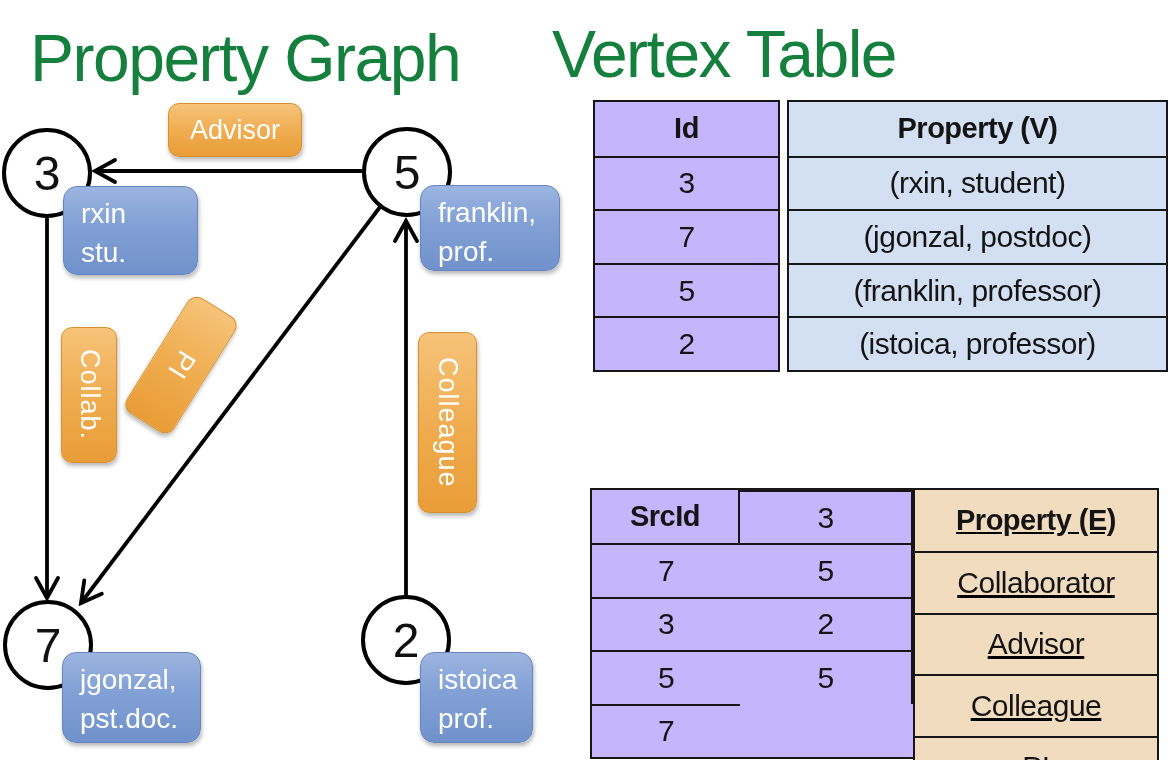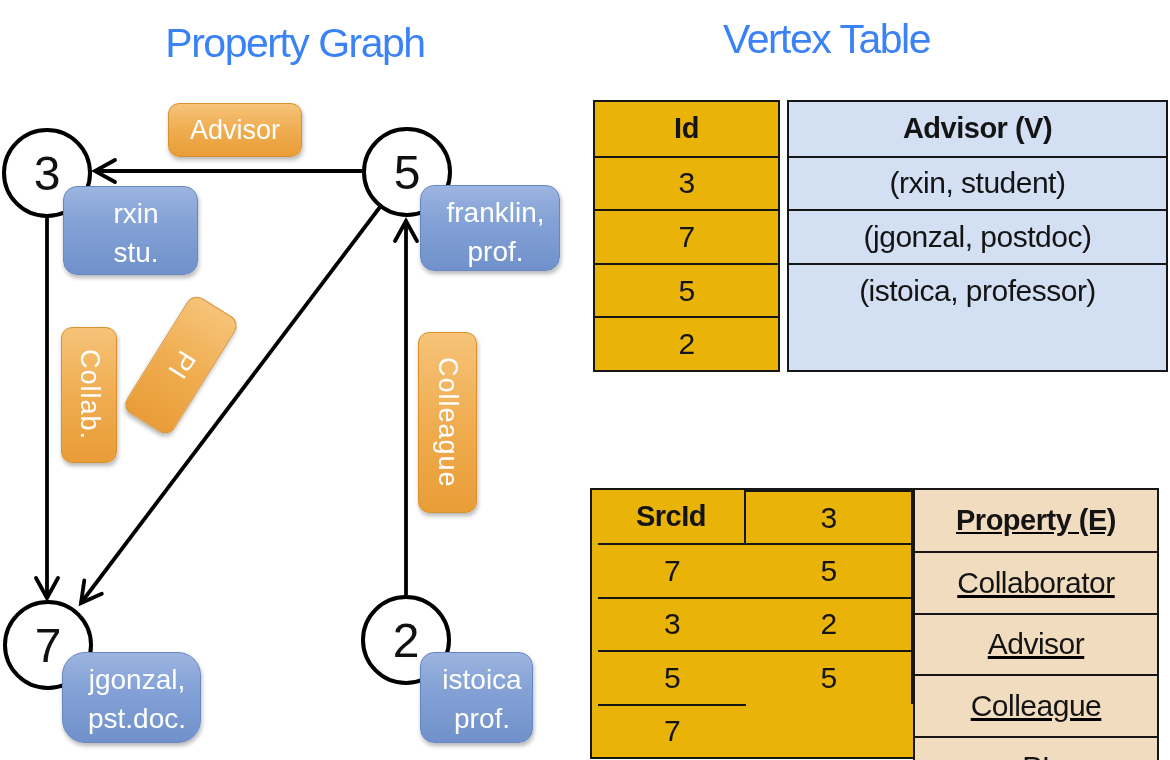--- a/index.html
+++ b/index.html
@@ -1,63 +1,63 @@
 <!DOCTYPE html>
 <html><head>
 <meta charset="utf-8">
 <style>
   * { margin:0; padding:0; box-sizing:border-box; }
   html,body { width:1170px; height:760px; background:#ffffff; overflow:hidden;
               font-family:"Liberation Sans","DejaVu Sans",sans-serif; }
   #canvas { position:relative; width:1170px; height:760px; background:#fff; }
 
-  .title { position:absolute; text-align:center; color:#3b82f6;
-           font-size:41px; font-weight:400; letter-spacing:-1.5px; white-space:nowrap; }
+  .title { position:absolute; color:#15803d;
+           font-size:66px; font-weight:400; letter-spacing:-1.5px; white-space:nowrap; }
 
   
   .node { position:absolute; width:90px; height:90px; border:4px solid #000;
           border-radius:50%; background:#fff; display:flex; align-items:center;
           justify-content:center; font-size:48px; color:#111; z-index:2; }
 
   
   .vbox { position:absolute; z-index:3; border-radius:14px; color:#fff;
           font-size:28px; line-height:1.38; padding:8px 6px 6px 17px;
           background:linear-gradient(180deg,#9cb5e0 0%,#84a2d6 40%,#7091cb 100%);
-          border:1px solid #6787c2; box-shadow:1px 3px 4px rgba(0,0,0,0.28);text-align:center; }
+          border:1px solid #6787c2; box-shadow:1px 3px 4px rgba(0,0,0,0.28); }
 
   
   .ebox { position:absolute; z-index:3; border-radius:11px; color:#fff;
           display:flex; align-items:center; justify-content:center; font-size:27px;
           background:linear-gradient(180deg,#f6c379 0%,#efab4d 55%,#e99d38 100%);
           border:1px solid #d8912e; box-shadow:1px 3px 4px rgba(0,0,0,0.28); }
   .ebox .vtext { writing-mode:vertical-rl; letter-spacing:1px; }
 
   
   .tcol { position:absolute; border:2.5px solid #161616; display:grid;
           grid-template-rows:repeat(5,1fr); z-index:2; }
-  .tcol.two { grid-template-columns:148px 1fr;padding-left:6px; }
+  .tcol.two { grid-template-columns:148px 1fr; }
   .cell { display:flex; align-items:center; justify-content:center;
           font-size:30px; color:#141414; letter-spacing:-0.5px; border-top:2px solid #161616; }
   .cell.first { border-top:none; }
   .cell.header { font-weight:700; font-size:29px; }
   .cell.divr { border-right:2px solid #161616; }
 
-  .white-bg { background:#eab308;text-align:right; }
+  .white-bg { background:#c4b5fd;text-align:right; }
   .blue-bg  { background:#d3dff2; }
   .tan-bg   { background:#f2dcc0; }
 
   svg.edges { position:absolute; left:0; top:0; z-index:1; }
 </style>
 </head>
 <body>
 
 <div id="canvas">
 
   <div class="title" style="left:30px; top:20px; width:530px;">Property Graph</div>
-  <div class="title" style="left:585px; top:16px; width:483px;">Vertex Table</div>
+  <div class="title" style="left:552px; top:16px; width:483px;">Vertex Table</div>
 
   <svg class="edges" width="585" height="760">
     <defs>
       <marker id="arrow" markerUnits="userSpaceOnUse" markerWidth="30" markerHeight="30" refX="23" refY="14" orient="auto">
         <path d="M3,3 L23,14 L3,25" fill="none" stroke="#000" stroke-width="3.8" stroke-linecap="round"></path>
       </marker>
     </defs>
     <line x1="362" y1="171" x2="95" y2="171" stroke="#000" stroke-width="3.8" marker-end="url(#arrow)"></line>
     <line x1="47" y1="216" x2="47" y2="598" stroke="#000" stroke-width="3.8" marker-end="url(#arrow)"></line>
     <line x1="380" y1="207" x2="81" y2="603" stroke="#000" stroke-width="3.8" marker-end="url(#arrow)"></line>
@@ -78,21 +78,21 @@
   </div>
 
   <div class="vbox" style="left:63px;  top:186px; width:135px; height:89px;">
     <div>rxin</div>
     <div>stu.</div>
   </div>
   <div class="vbox" style="left:420px; top:185px; width:140px; height:86px;">
     <div>franklin,</div>
     <div>prof.</div>
   </div>
-  <div class="vbox" style="left:62px;  top:652px; width:139px; height:91px;border-radius:23px;">
+  <div class="vbox" style="left:62px;  top:652px; width:139px; height:91px;">
     <div>jgonzal,</div>
     <div>pst.doc.</div>
   </div>
   <div class="vbox" style="left:420px; top:652px; width:113px; height:91px;">
     <div>istoica</div>
     <div>prof.</div>
   </div>
 
   <div class="ebox" style="left:168px; top:103px; width:134px; height:54px;">
     <span>Advisor</span>
@@ -108,23 +108,24 @@
   </div>
 
   <div class="tcol white-bg" style="left:593px; top:100px; width:187px; height:272px;">
     <div class="cell header first">Id</div>
     <div class="cell">3</div>
     <div class="cell">7</div>
     <div class="cell">5</div>
     <div class="cell">2</div>
   </div>
   <div class="tcol blue-bg" style="left:787px; top:100px; width:381px; height:272px;">
-    <div class="cell header first">Advisor (V)</div>
+    <div class="cell header first">Property (V)</div>
     <div class="cell">(rxin, student)</div>
     <div class="cell">(jgonzal, postdoc)</div>
+    <div class="cell">(franklin, professor)</div>
     <div class="cell">(istoica, professor)</div>
   </div>
 
   <div class="tcol two white-bg" style="left:590px; top:488px; width:325px; height:271px;">
     <div class="cell header first divr">SrcId</div>
     <div class="cell divr">3</div>
     <div class="cell">7</div>
     <div class="cell divr">5</div>
     <div class="cell">3</div>
     <div class="cell divr">2</div>

